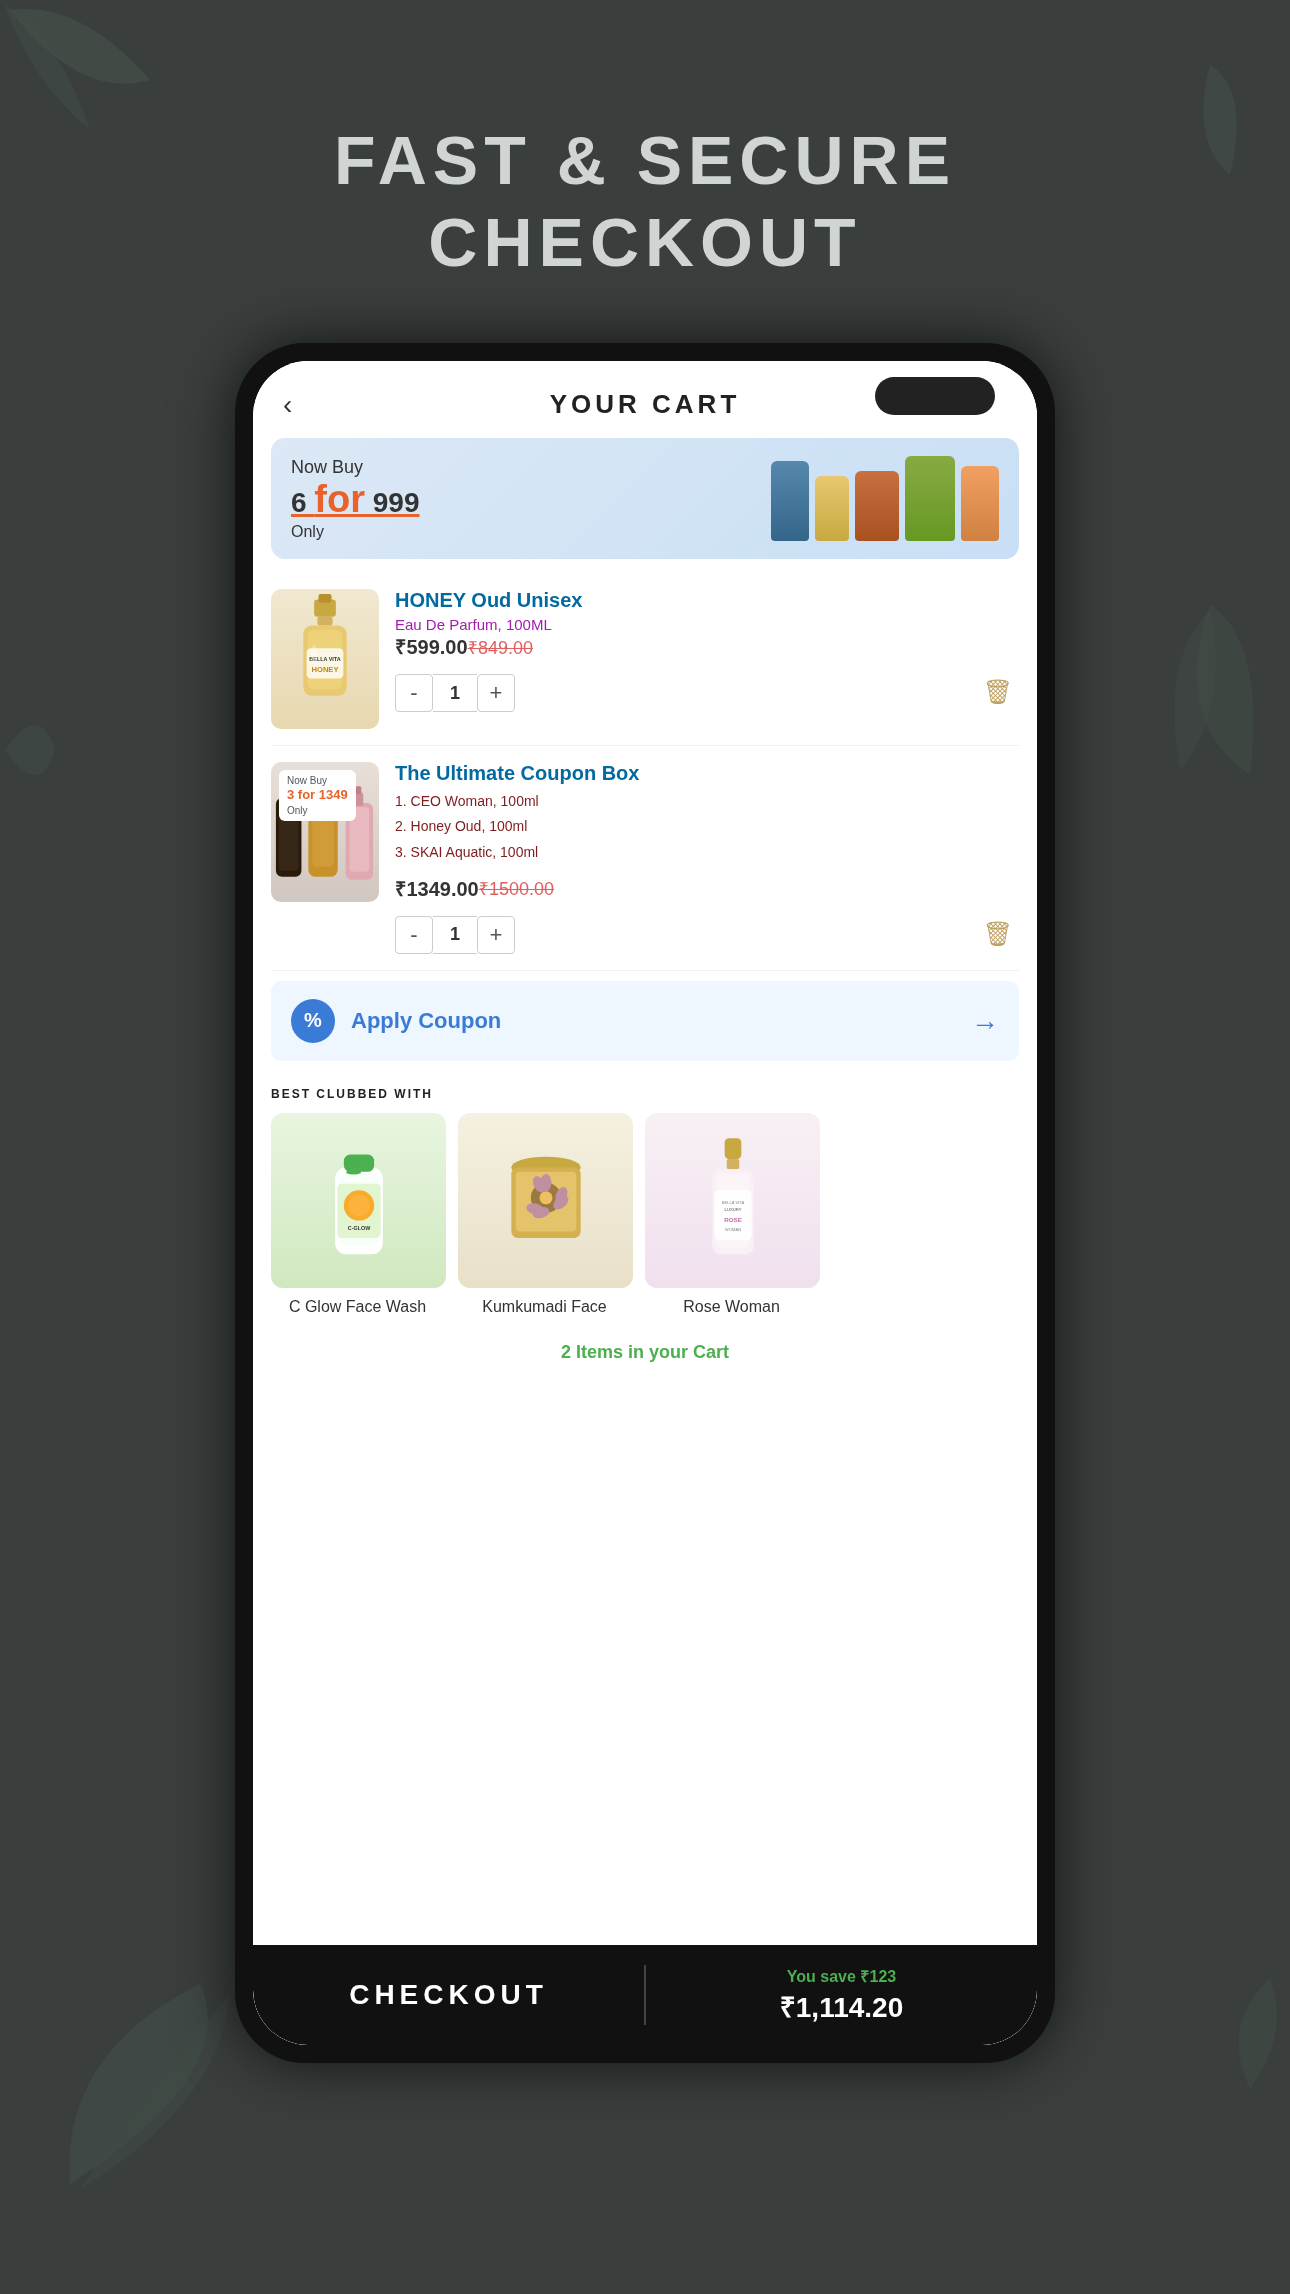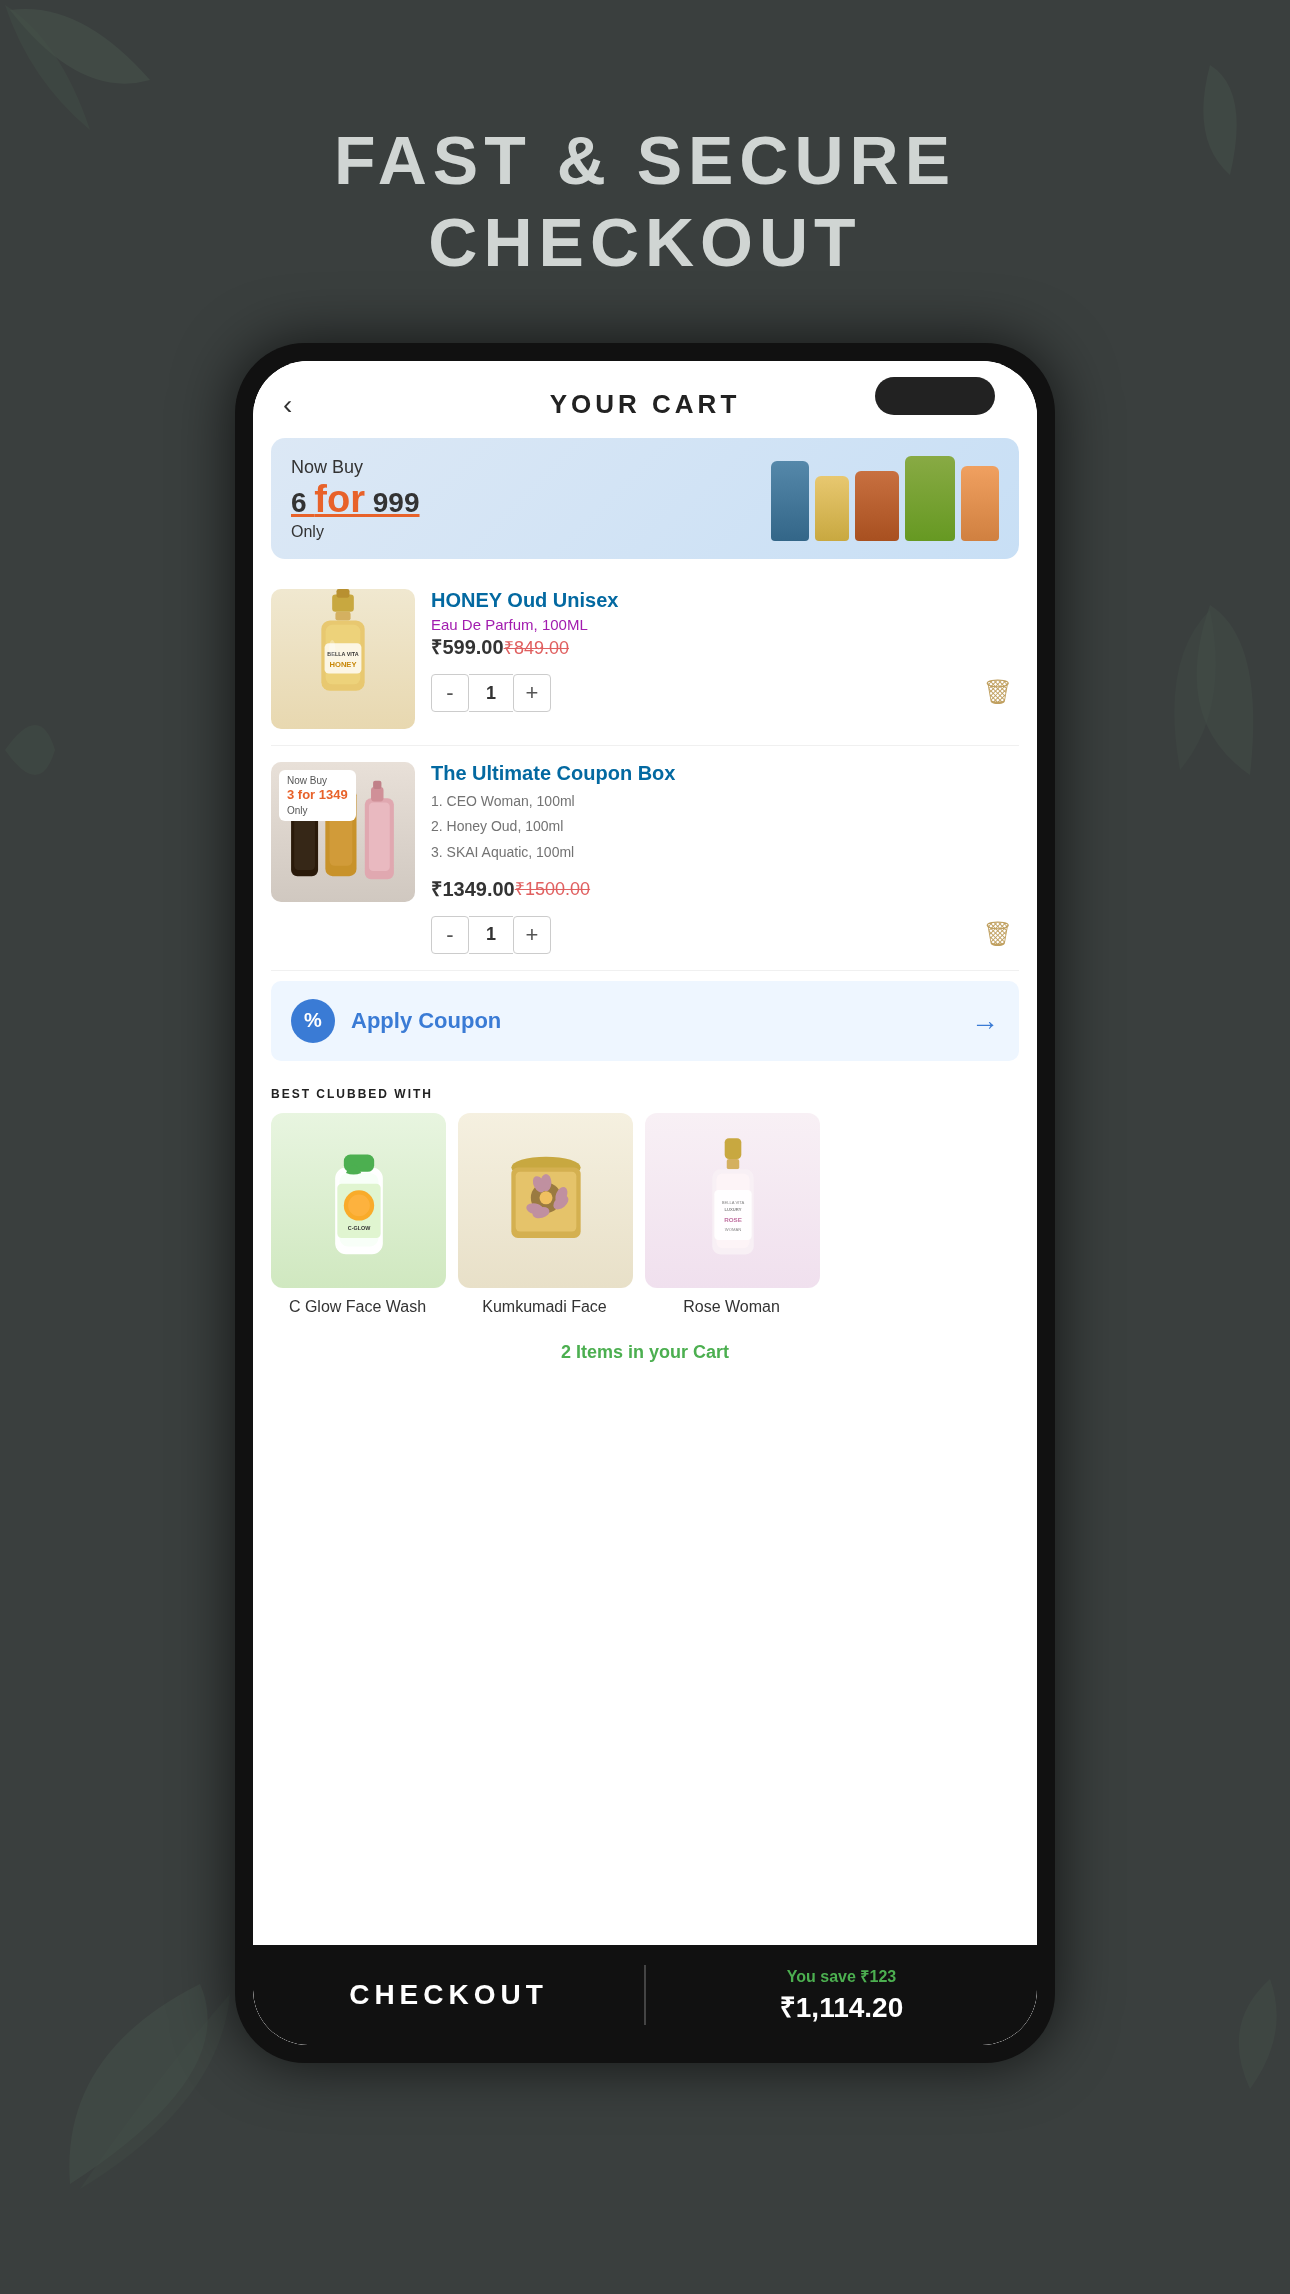--- a/index.html
+++ b/index.html
@@ -196,27 +196,27 @@
 
     .cart-item {
       display: flex;
       gap: 16px;
       background: #fff;
       padding: 16px 0;
       border-bottom: 1px solid #f0f0f0;
     }
 
     .item-image {
-      width: 144px;
+      width: 108px;
       height: 140px;
       background: #f8f3ee;
       border-radius: 10px;
       flex-shrink: 0;
       display: flex;
-      align-items: flex-start;
+      align-items: center;
       justify-content: center;
       overflow: hidden;
     }
 
     
     .perfume1 {
       background: linear-gradient(180deg, #f0e8d0 0%, #e8d8b0 100%);
     }
 
     .perfume2 {
@@ -235,21 +235,21 @@
       margin-bottom: 4px;
     }
 
     .item-subtitle {
       font-size: 15px;
       color: #a21caf;
     }
 
     .item-list {
       font-size: 14px;
-      color: #737373;
+      color: #7f1d1d;
       line-height: 1.8;
       margin-bottom: 10px;
     }
 
     .item-prices {
       display: flex;
       align-items: center;
       margin-bottom: 12px;
     }
 

